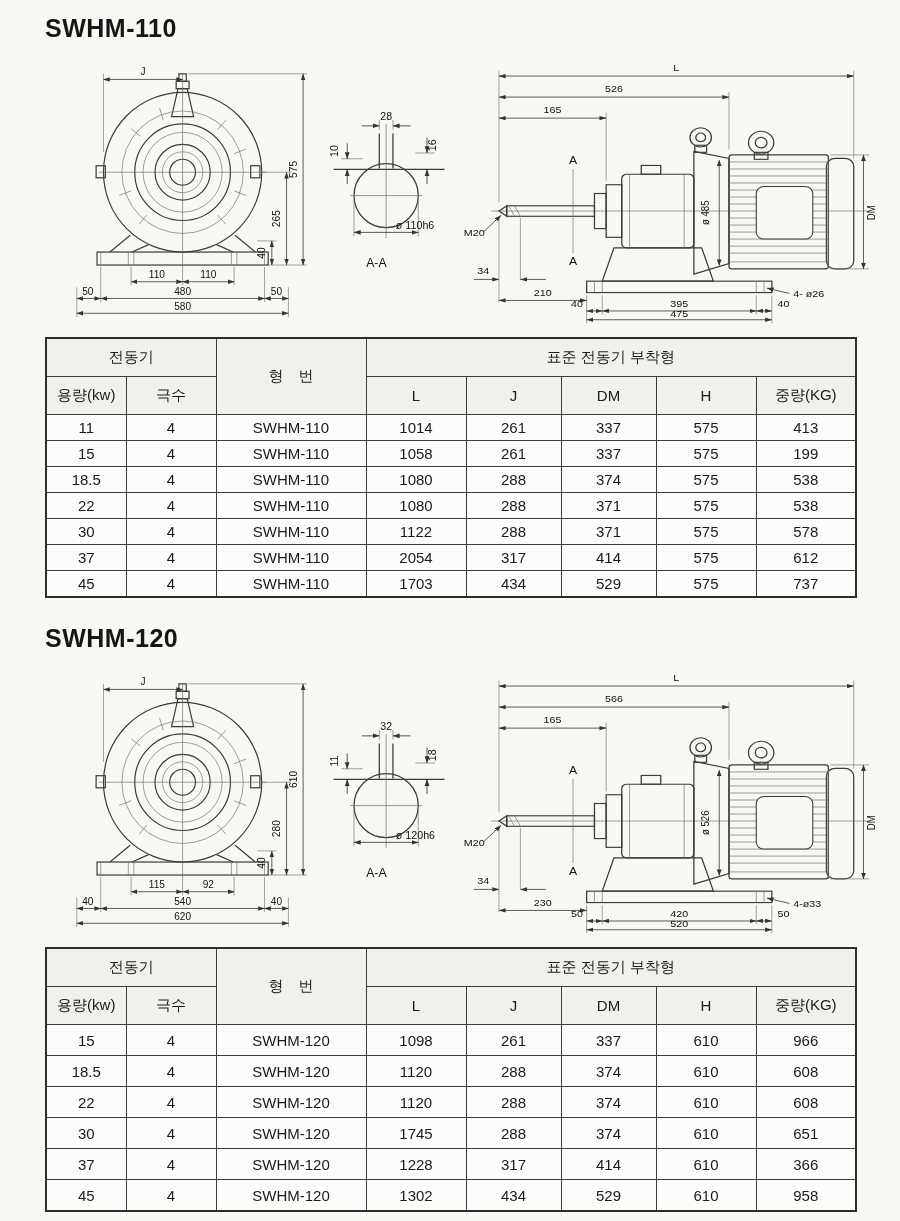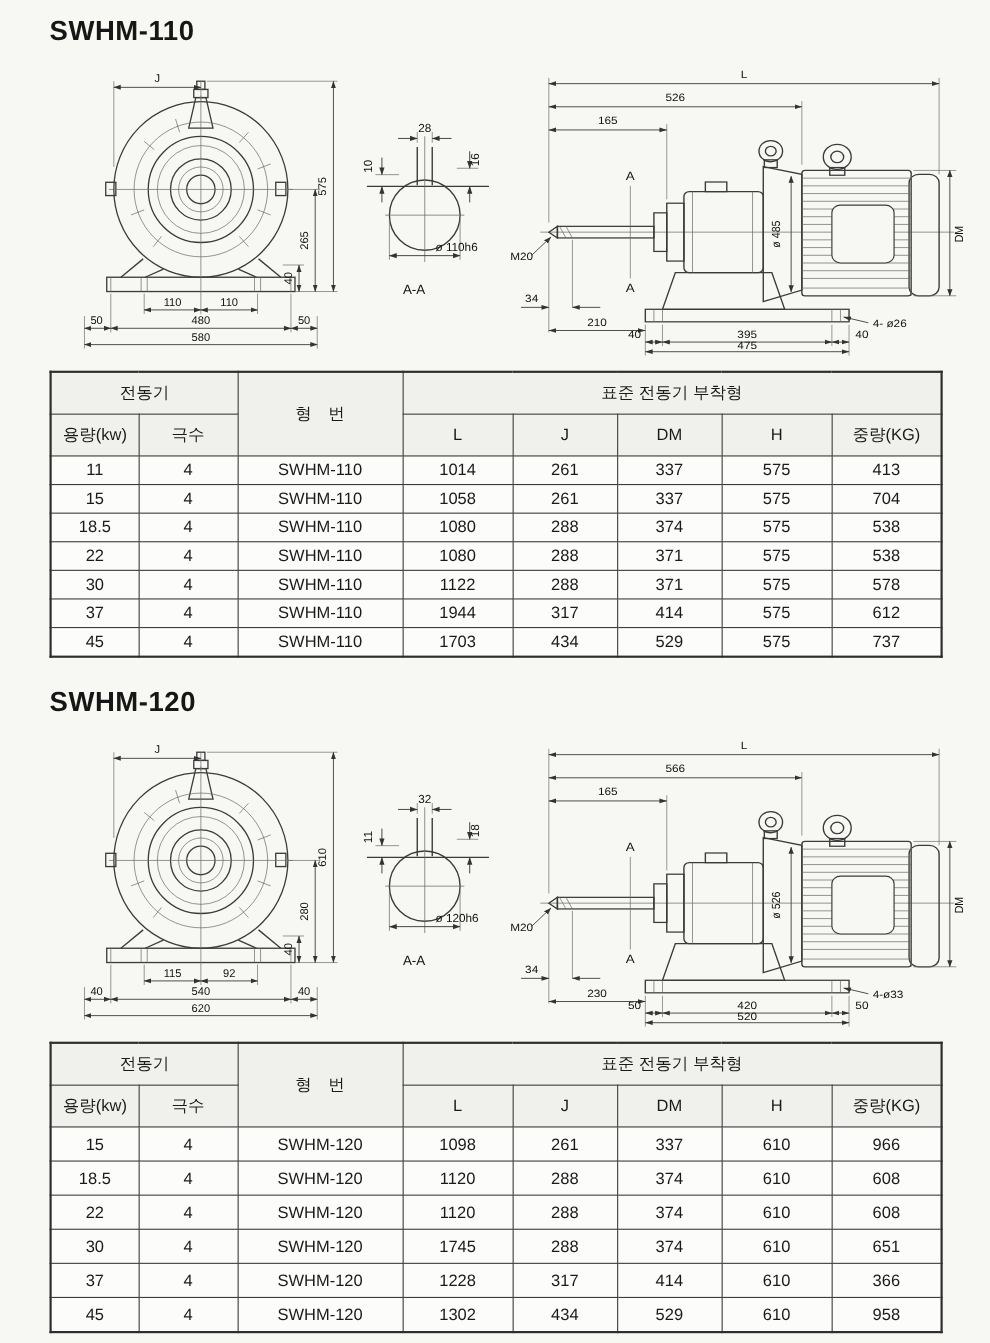--- a/index.html
+++ b/index.html
@@ -307,21 +307,21 @@
           <td>413</td>
         </tr>
         <tr>
           <td>15</td>
           <td>4</td>
           <td>SWHM-110</td>
           <td>1058</td>
           <td>261</td>
           <td>337</td>
           <td>575</td>
-          <td>704</td>
+          <td>199</td>
         </tr>
         <tr>
           <td>18.5</td>
           <td>4</td>
           <td>SWHM-110</td>
           <td>1080</td>
           <td>288</td>
           <td>374</td>
           <td>575</td>
           <td>538</td>
@@ -343,21 +343,21 @@
           <td>1122</td>
           <td>288</td>
           <td>371</td>
           <td>575</td>
           <td>578</td>
         </tr>
         <tr>
           <td>37</td>
           <td>4</td>
           <td>SWHM-110</td>
-          <td>1944</td>
+          <td>2054</td>
           <td>317</td>
           <td>414</td>
           <td>575</td>
           <td>612</td>
         </tr>
         <tr>
           <td>45</td>
           <td>4</td>
           <td>SWHM-110</td>
           <td>1703</td>

